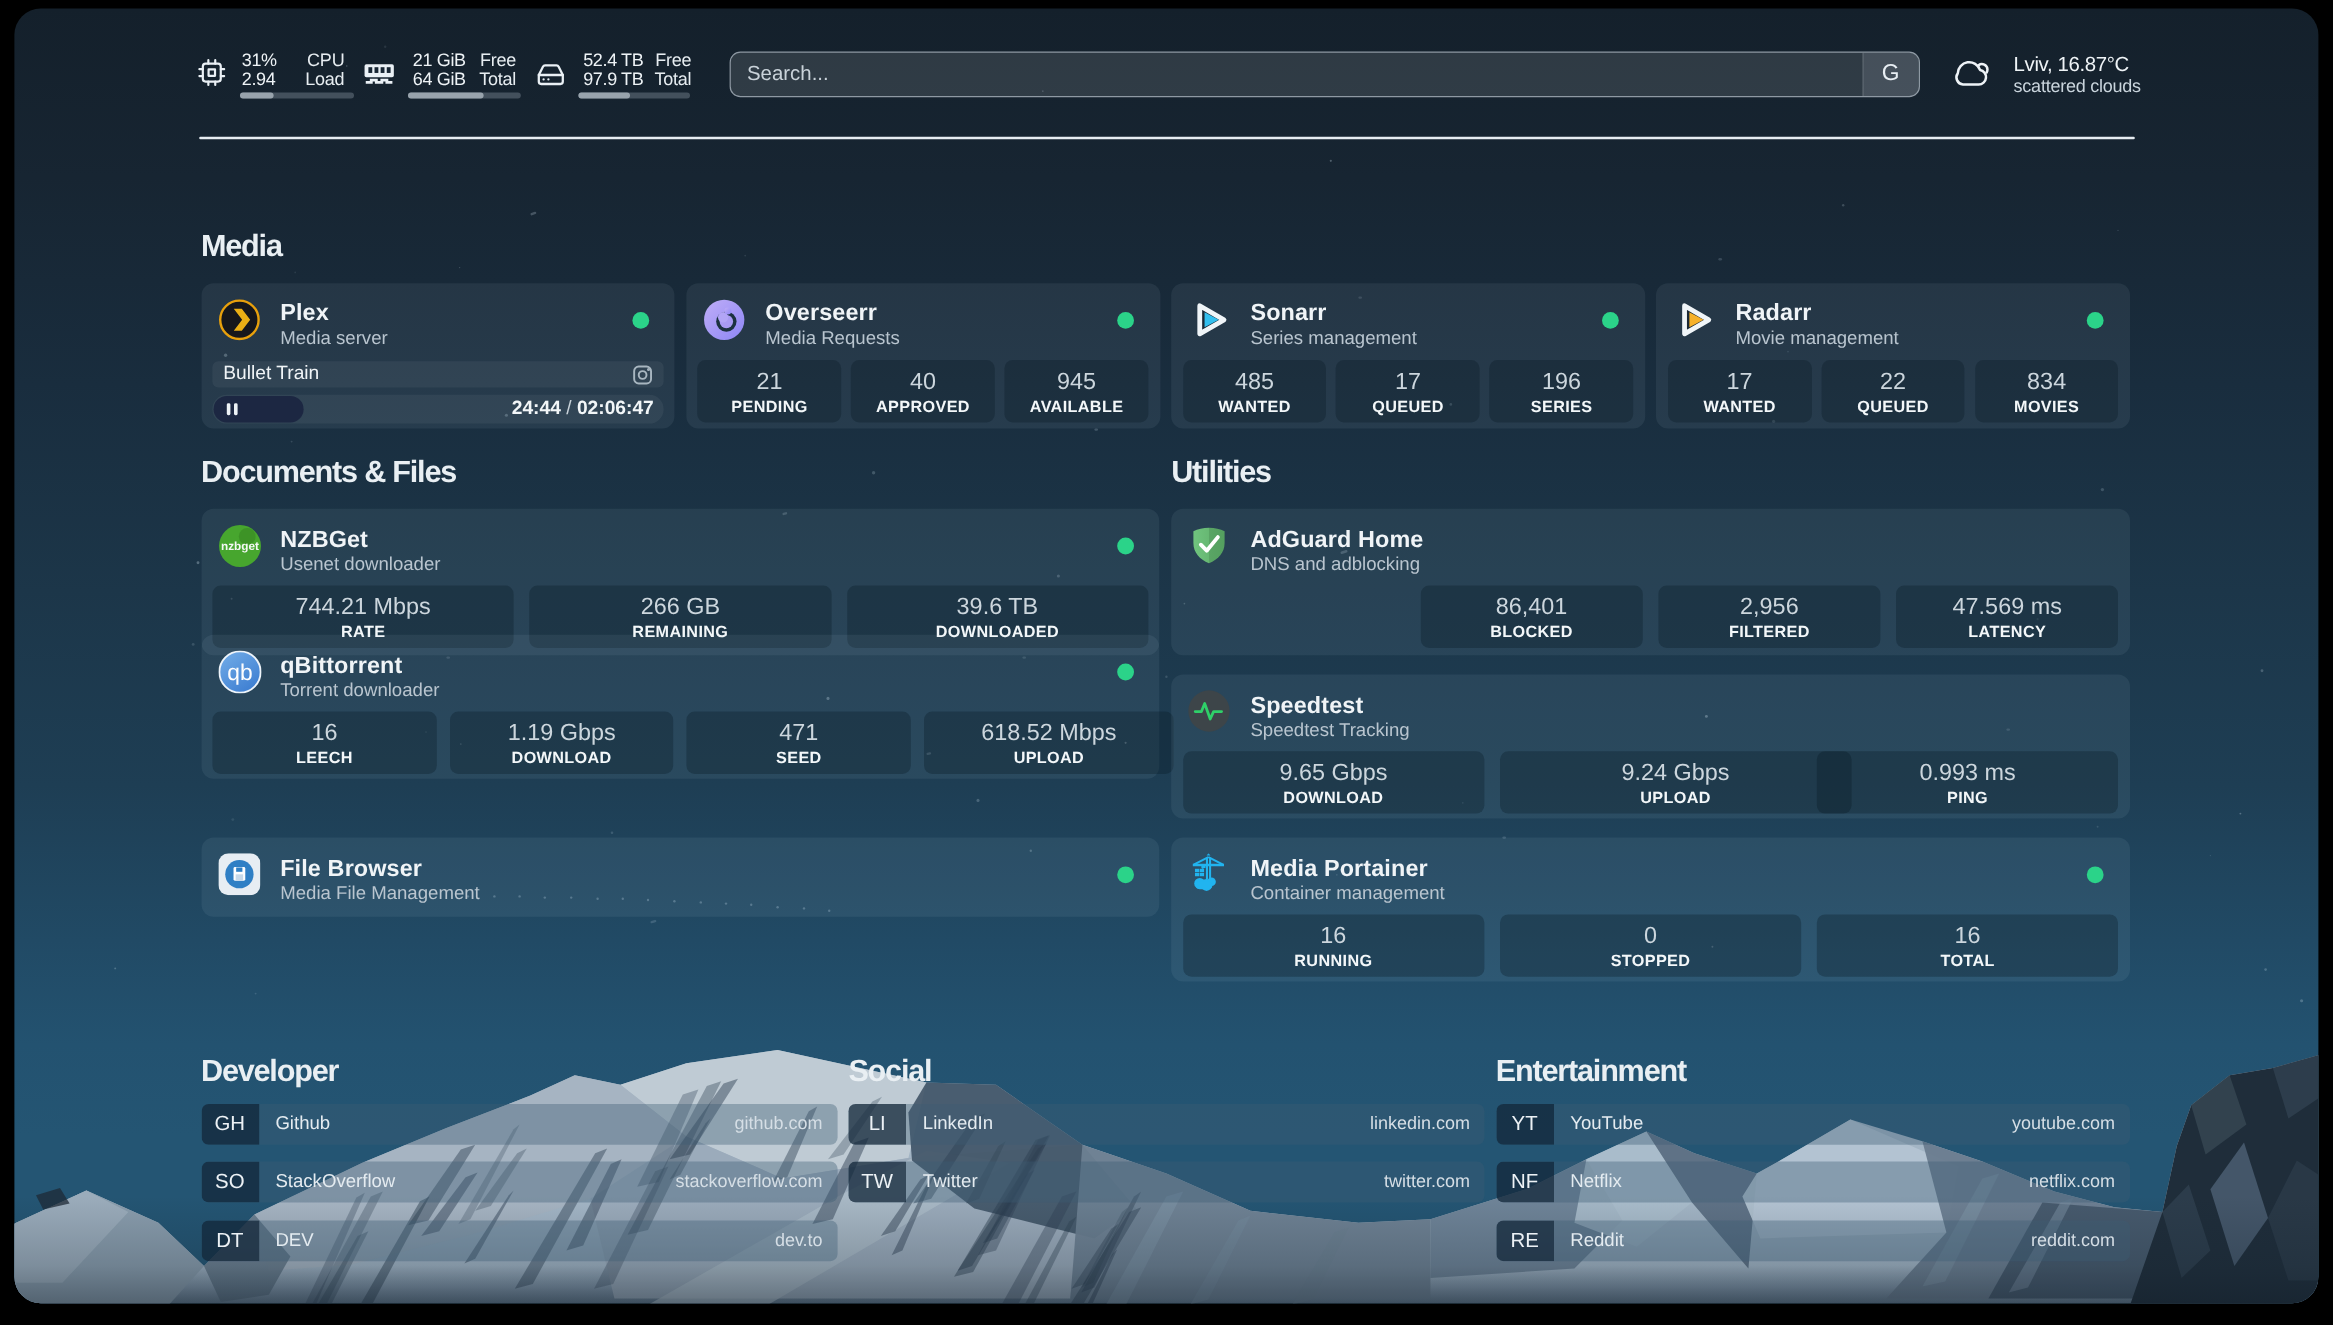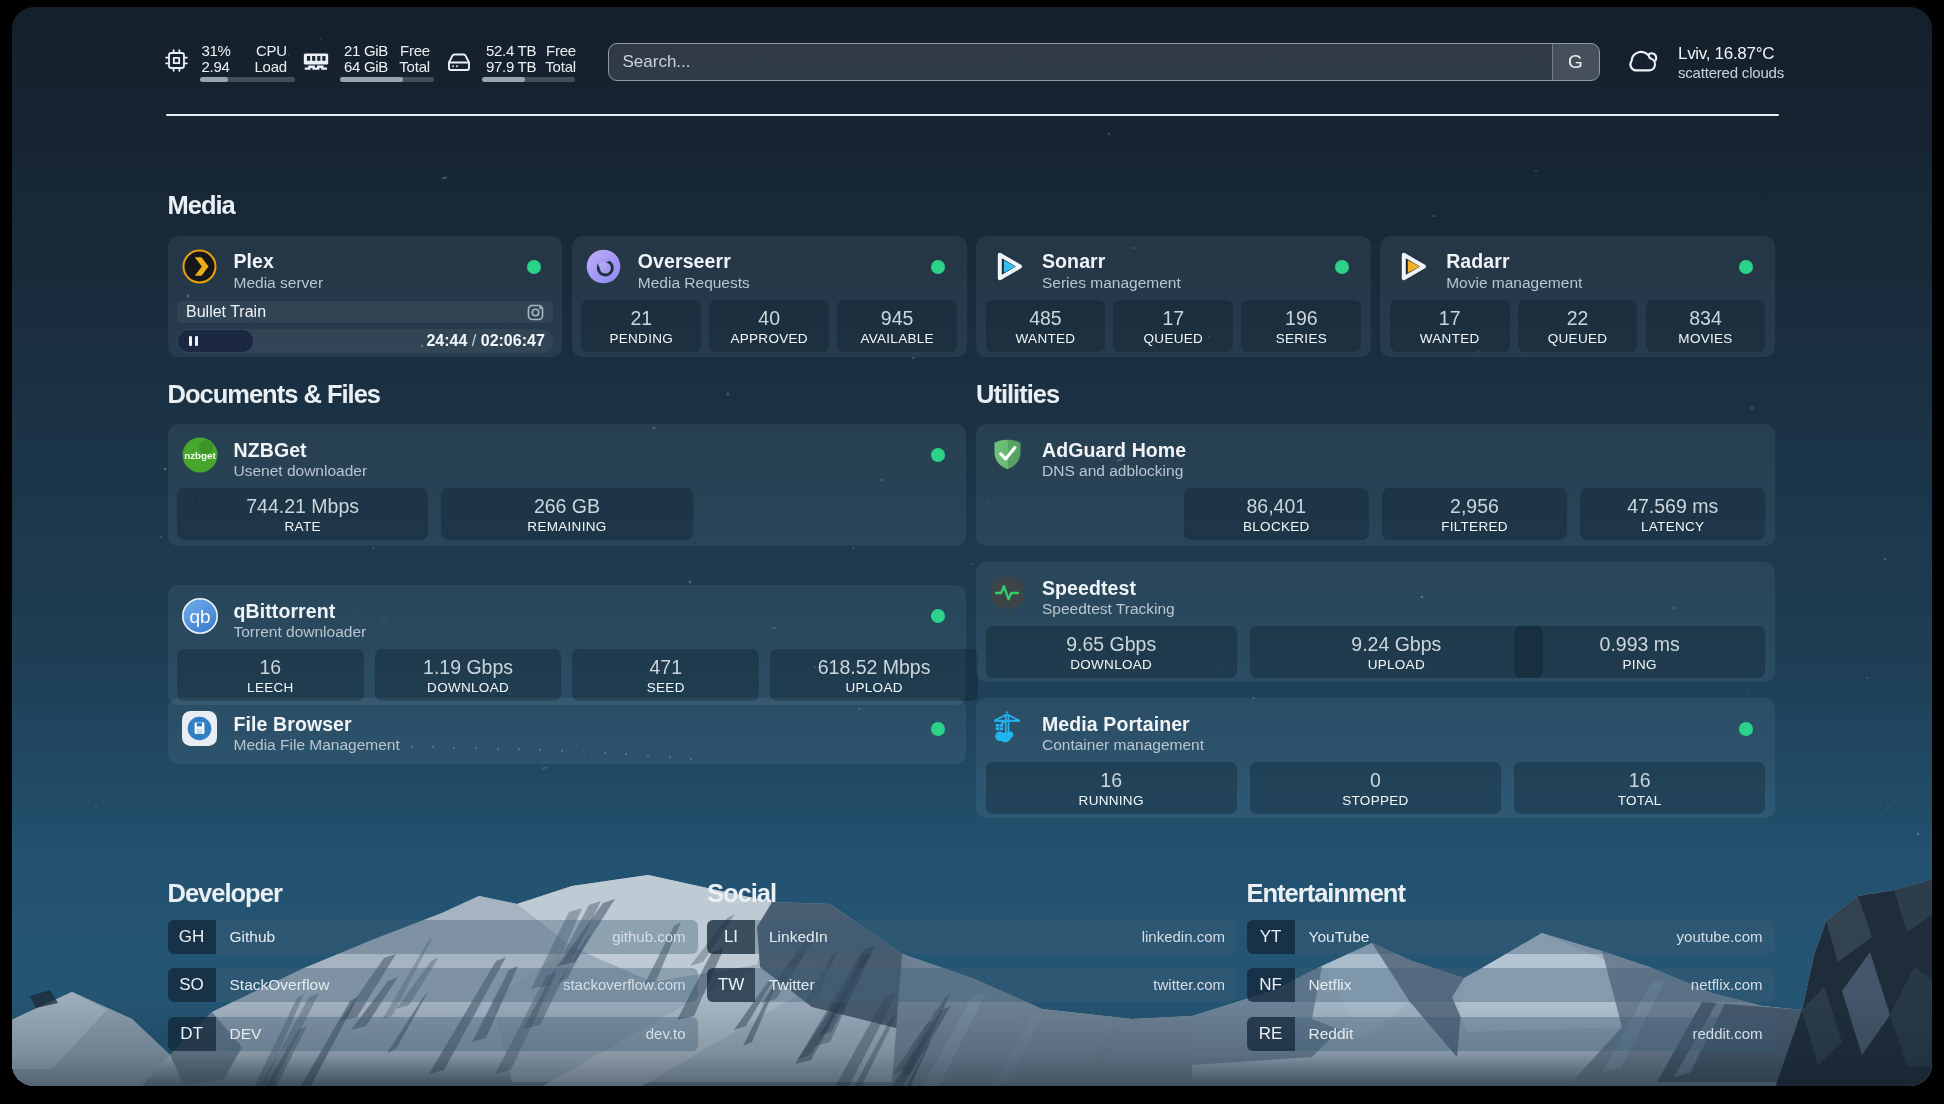--- a/index.html
+++ b/index.html
@@ -6,21 +6,21 @@
  background:linear-gradient(180deg,#14202b 0%,#172532 13%,#192d3e 29%,#1c3649 45%,#1e3e54 60%,#214a65 72%,#235270 80%,#245573 87%,#245573 100%)}
 .bgfx{position:absolute;left:0;top:0}
 .abs{position:absolute}
 .card{position:absolute;background:rgba(203,228,246,0.075);border-radius:10px}
 .cicon{position:absolute;left:14px;top:13px;width:36px;height:36px}
 .ct{position:absolute;left:66px;top:14.5px;font-size:19.5px;font-weight:700;color:#f0f4f7;letter-spacing:0.1px}
 .cs{position:absolute;left:66px;top:38px;font-size:15.5px;color:#b9c5cf}
 .dot{position:absolute;right:21.5px;top:24px;width:14px;height:14px;border-radius:50%;background:#2bd389}
 .sb{position:absolute;top:64px;height:52px;background:rgba(5,22,33,0.30);border-radius:7px;text-align:center}
 .sv{margin-top:7px;font-size:19.5px;color:#ccd6dd}
-.sl{margin-top:1px;font-size:13.5px;font-weight:400;color:#f3f7f9;letter-spacing:0.3px}
+.sl{margin-top:1px;font-size:13.5px;font-weight:700;color:#f3f7f9;letter-spacing:0.3px}
 .sh{position:absolute;font-size:25.5px;font-weight:700;color:#e9eff3;letter-spacing:-1px}
 .tv{position:absolute;font-size:15px;letter-spacing:-0.3px;color:#eef3f6;line-height:16.5px}
 .tl{position:absolute;font-size:15px;letter-spacing:-0.2px;color:#e7edf1;line-height:16.5px;text-align:right}
 .bar{position:absolute;height:4.5px;border-radius:2.5px;background:#43505c}
 .bar i{display:block;height:100%;border-radius:2.5px;background:#98a3ac}
 .bh{font-size:25.5px;font-weight:700;color:#e9eff3;letter-spacing:-1px}
 .bm{position:absolute;height:33.8px;border-radius:6px;background:rgba(60,92,116,0.38);overflow:hidden}
 .ba{position:absolute;left:0;top:0;width:48px;height:100%;background:rgba(10,28,45,0.62);color:#ecf1f5;font-size:17px;text-align:center;line-height:33.8px}
 .bn{position:absolute;left:62px;top:0;height:100%;line-height:34px;font-size:15.5px;color:#e4ebf0}
 .bu{position:absolute;right:12px;top:0;height:100%;line-height:34px;font-size:15px;color:#d5dee5}
@@ -323,22 +323,26 @@
       <div class="cs">Usenet downloader</div>
       <div class="dot"></div>
       <div class="sb" style="left:9.5px;width:251.3px">
         <div class="sv">744.21 Mbps</div>
         <div class="sl">RATE</div>
       </div>
       <div class="sb" style="left:273.8px;width:251.3px">
         <div class="sv">266 GB</div>
         <div class="sl">REMAINING</div>
       </div>
-    </div>
-<div class="card" style="left:155.5px;top:578px;width:798.8px;height:120px">
+      <div class="sb" style="left:538.0px;width:251.3px">
+        <div class="sv">39.6 TB</div>
+        <div class="sl">DOWNLOADED</div>
+      </div>
+    </div>
+<div class="card" style="left:155.5px;top:522px;width:798.8px;height:120px">
       <div class="cicon"><svg width="36" height="36" viewBox="0 0 36 36">
           <defs>
             <linearGradient id="qbg" x1="0" y1="0" x2="0.7" y2="1">
               <stop offset="0" stop-color="#74aee8"></stop>
               <stop offset="1" stop-color="#3e7fd2"></stop>
             </linearGradient>
           </defs>
           <circle cx="18" cy="18" r="17.2" fill="url(#qbg)" stroke="#eef4fa" stroke-width="1.6"></circle>
           <text x="18" y="25" text-anchor="middle" font-size="19" font-weight="400" fill="#fdfdfe" font-family="Liberation Sans,sans-serif">qb</text>
         </svg></div>

